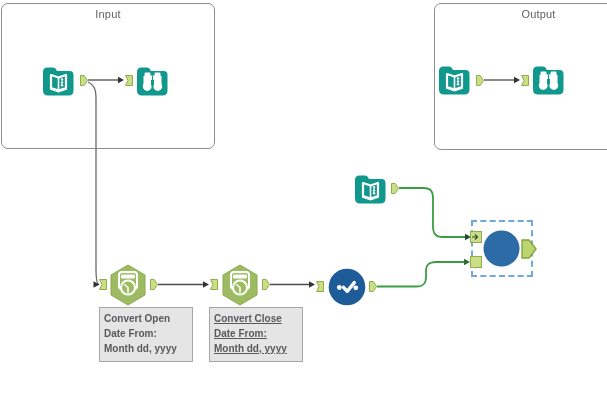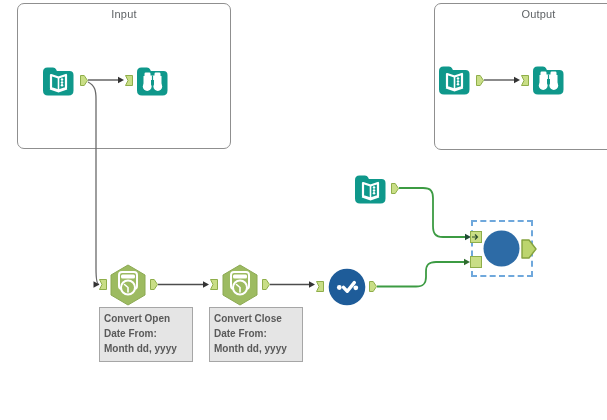--- a/index.html
+++ b/index.html
@@ -28,33 +28,33 @@
     position:absolute;left:471px;top:220px;width:62px;height:57px;
     border:2px dashed #6fa8dc;box-sizing:border-box;background:transparent;
   }
   #wire-layer{position:absolute;left:0;top:0;}
 </style>
 </head>
 <body>
 
 <div id="canvas">
 
-  <div class="container-box" style="left:17px;top:3px;width:212px;height:144px;">
+  <div class="container-box" style="left:1px;top:3px;width:212px;height:144px;">
     <div class="container-label">Input</div>
   </div>
   <div class="container-box" style="left:394px;top:3px;width:207px;height:145px;margin-left:40px;">
     <div class="container-label">Output</div>
   </div>
 
   <div class="annotation" style="left:99px;top:307px;">
     <div>Convert Open</div>
     <div>Date From:</div>
     <div>Month dd, yyyy</div>
   </div>
-  <div class="annotation" style="left:209px;top:307px;">
+  <div class="annotation" style="left:209px;top:307px;text-decoration:underline;">
     <div>Convert Close</div>
     <div>Date From:</div>
     <div>Month dd, yyyy</div>
   </div>
 
   <svg id="wire-layer" width="607" height="420">
 
     <path d="M88,80 H118" stroke="#4D4D4D" stroke-width="1.3" fill="none"></path>
     <polygon points="118,76.8 124,80 118,83.2" fill="#333333"></polygon>
 

